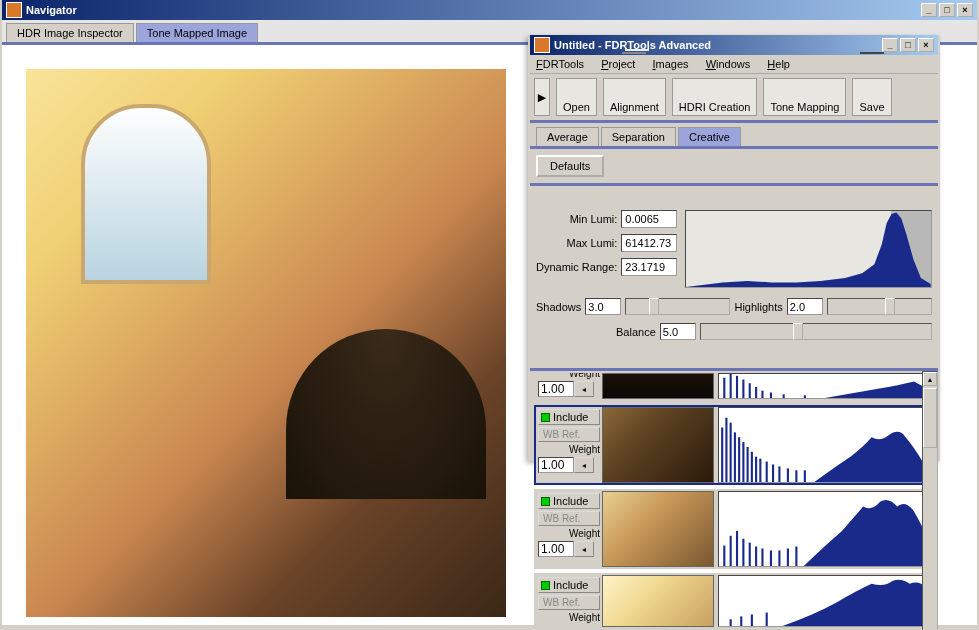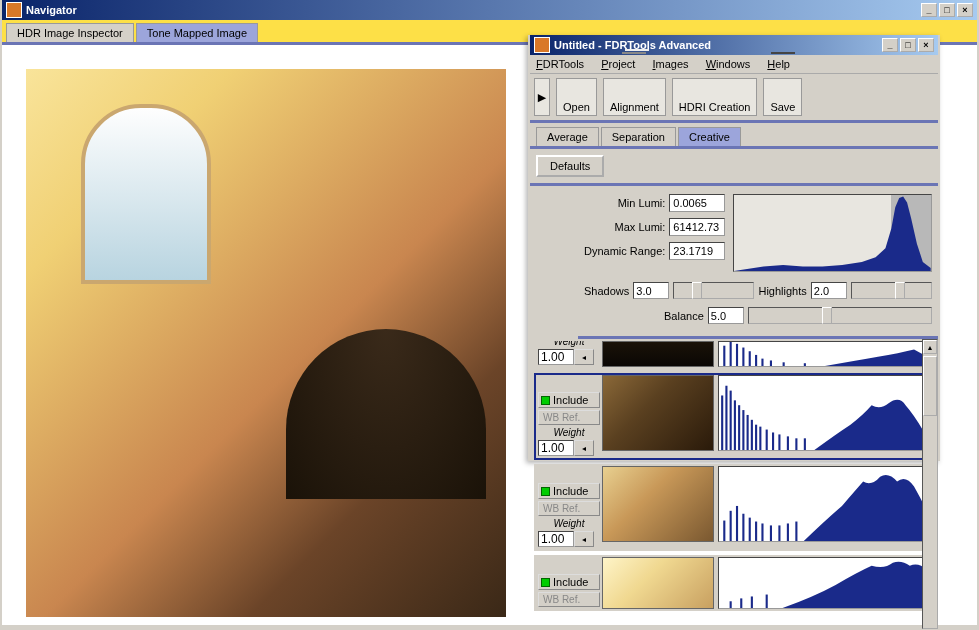--- a/index.html
+++ b/index.html
@@ -6,21 +6,21 @@
 body { background: #d4d0c8; width: 979px; height: 630px; overflow: hidden; position: relative; }
 
 
 .nav-window { border: 2px solid #d4d0c8; border-top: none; }
 .nav-titlebar { background: linear-gradient(to right, #0a246a, #a6caf0); color: #fff; padding: 2px 4px; height: 20px; display: flex; align-items: center; font-weight: bold; }
 .nav-titlebar .icon { width: 16px; height: 16px; background: #d97828; margin-right: 4px; border: 1px solid #fff; }
 .nav-titlebar .title { flex: 1; }
 .winbtns { display: flex; gap: 2px; }
 .winbtn { width: 16px; height: 14px; background: #d4d0c8; border: 1px outset #fff; font-size: 9px; display: flex; align-items: center; justify-content: center; color: #000; cursor: pointer; }
 
-.tabs-row { background: #fde047; padding: 3px 4px 0; display: flex; border-bottom: 3px solid #6b75b5; align-items: center; }
+.tabs-row { background: #e5e5e5; padding: 3px 4px 0; display: flex; border-bottom: 3px solid #6b75b5; align-items: center; }
 .tab { padding: 3px 10px; background: #d4d0c8; border: 1px solid #999; border-bottom: none; margin-right: 2px; cursor: pointer; }
 .tab.active { background: #9ca5db; color: #000; }
 
 .nav-content { background: #fff; padding: 24px; height: 580px; }
 .church-img { width: 480px; height: 548px; background: linear-gradient(135deg, #f9e49a 0%, #f0d074 20%, #c9864f 55%, #6b4428 75%, #3a2817 100%); position: relative; }
 .window-arch { position:absolute; top:35px; left:55px; width:130px; height:180px; background: linear-gradient(to bottom, #fefefe, #b8d4e0); border-radius: 60px 60px 0 0; border: 4px solid #caa76f; }
 .arch2 { position:absolute; top:260px; right:20px; width:200px; height:170px; background: radial-gradient(ellipse at top, #3a2a1a, #1a1208); border-radius: 100px 100px 0 0; }
 
 
 .fdr-window { position: absolute; top: 35px; left: 528px; width: 412px; height: 426px; background: #d4d0c8; border: 2px solid #d4d0c8; border-top: none; box-shadow: -2px 2px 5px rgba(0,0,0,0.3); }
@@ -42,44 +42,44 @@
 .ti-save { background: #fff; border:1px solid #444; position:relative; }
 .expand-btn { width:16px; border:1px solid #999; background:#e8e6e0; display:flex; align-items:center; justify-content:center; cursor:pointer; }
 
 .subtabs { display: flex; padding: 4px 6px 0; border-bottom: 3px solid #6b75b5; }
 .subtab { padding: 3px 10px; border: 1px solid #999; border-bottom:none; margin-right:2px; background:#d4d0c8; cursor:pointer;}
 .subtab.active { background: #9ca5db; }
 
 .defaults-row { padding: 6px; border-bottom: 3px solid #6b75b5; }
 .btn { background: #d4d0c8; border: 2px outset #fff; padding: 3px 12px; cursor:pointer; }
 
-.params { padding: 8px 6px; border-bottom: 3px solid #6b75b5; margin-left: 48px; }
+.params { padding: 24px 6px; border-bottom: 3px solid #6b75b5; }
 .param-grid { display: flex; }
 .param-labels { display:flex; flex-direction:column; gap:6px; }
 .param-row { display: flex; align-items: center; justify-content: flex-end; }
 .param-row label { margin-right: 4px; }
 .param-row input { width: 56px; height: 18px; border: 1px inset #999; background:#fff; padding:1px 3px; font-size:11px; }
 .histogram-main { flex:1; height: 78px; background: #e8e6e0; border: 1px inset #999; margin-left: 8px; position:relative; overflow:hidden;}
 .hist-gray { position:absolute; right:0; top:0; width:40px; height:100%; background:#b8b8b8; }
 .hist-svg { position:absolute; bottom:0; left:0; width:100%; height:100%; }
 
 .sliders-row { display:flex; align-items:center; padding: 4px 0; gap:4px; }
 .sliders-row label { }
 .sliders-row input.val { width:36px; height:17px; border:1px inset #999; padding:1px 2px; font-size:11px;}
 .slider-track { flex:1; height:17px; border:1px inset #aaa; background:#d4d0c8; position:relative; }
 .slider-handle { position:absolute; top:-1px; width:10px; height:17px; background:#d4d0c8; border:1px outset #fff; }
 
 .source-list { padding: 0 4px; position:relative; height: 290px; overflow:hidden;}
 .src-item { display:flex; border: 2px solid transparent; margin-bottom:4px; background:#d4d0c8;}
 .src-item.selected { border: 2px solid #1a2a8a; }
 .src-ctrl { width: 66px; display:flex; flex-direction:column; gap:2px; padding:2px;}
-.inc-btn { display:flex; align-items:center; border:1px outset #ddd; background:#d4d0c8; padding:1px 2px; cursor:pointer; font-size:10px;margin-top:15px;}
+.inc-btn { display:flex; align-items:center; border:1px outset #ddd; background:#d4d0c8; padding:1px 2px; cursor:pointer; font-size:10px;}
 .inc-btn .sq { width:9px; height:9px; background:#0c0; border:1px solid #060; margin-right:3px; flex-shrink:0;}
 .wb-btn { border:1px outset #ddd; background:#d4d0c8; padding:1px 4px; font-size:10px; color:#888;}
-.weight-lbl { font-size:10px; text-align:center;font-style:italic;}
+.weight-lbl { font-size:10px; text-align:right;}
 .weight-input { display:flex; }
 .weight-input input { width:36px; height:16px; border:1px inset #999; font-size:12px; padding:0 2px;}
 .spinner { width:20px; height:16px; border:1px outset #ddd; background:#d4d0c8; display:flex; align-items:center; justify-content:center; font-size:8px;}
 .src-thumb { width:112px; height:76px; border:1px solid #666; }
 .src-hist { flex:1; height:76px; border:1px inset #999; background:#fff; margin-left:4px; position:relative; overflow:hidden;}
 .scrollbar-v { position:absolute; right:0; top:0; width:16px; height:100%; background:#d4d0c8; border:1px inset #aaa;}
 .sb-btn { width:14px; height:14px; background:#d4d0c8; border:1px outset #fff; display:flex; align-items:center; justify-content:center; font-size:7px;}
 .sb-thumb { width:14px; height:60px; background:#d4d0c8; border:1px outset #fff; margin-top:2px;}
 </style>
 </head>
@@ -132,20 +132,24 @@
       <div class="ticon ti-open"></div>
       <span>Open</span>
     </div>
     <div class="toolbtn-wrap">
       <div class="ticon ti-align"></div>
       <span>Alignment</span>
     </div>
     <div class="toolbtn-wrap">
       <div class="ticon ti-hdri"></div>
       <span>HDRI Creation</span>
+    </div>
+    <div class="toolbtn-wrap">
+      <div class="ticon ti-tone"></div>
+      <span>Tone Mapping</span>
     </div>
     <div class="toolbtn-wrap">
       <div class="ticon ti-save"></div>
       <span>Save</span>
     </div>
   </div>
 
   <div class="subtabs">
     <div class="subtab">Average</div>
     <div class="subtab">Separation</div>

